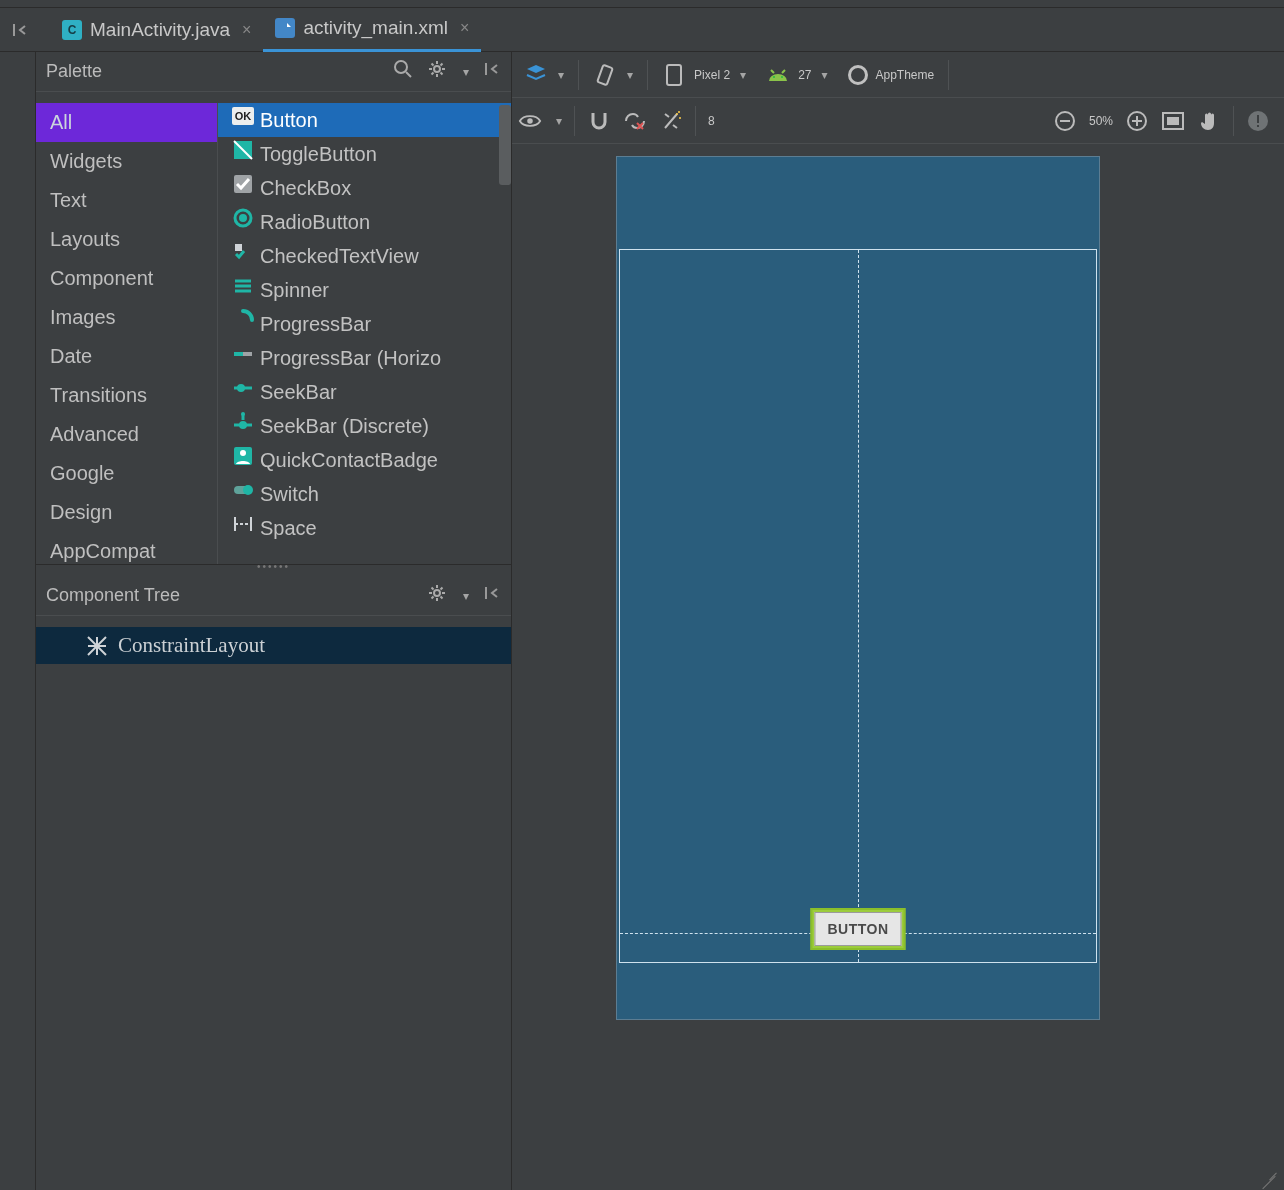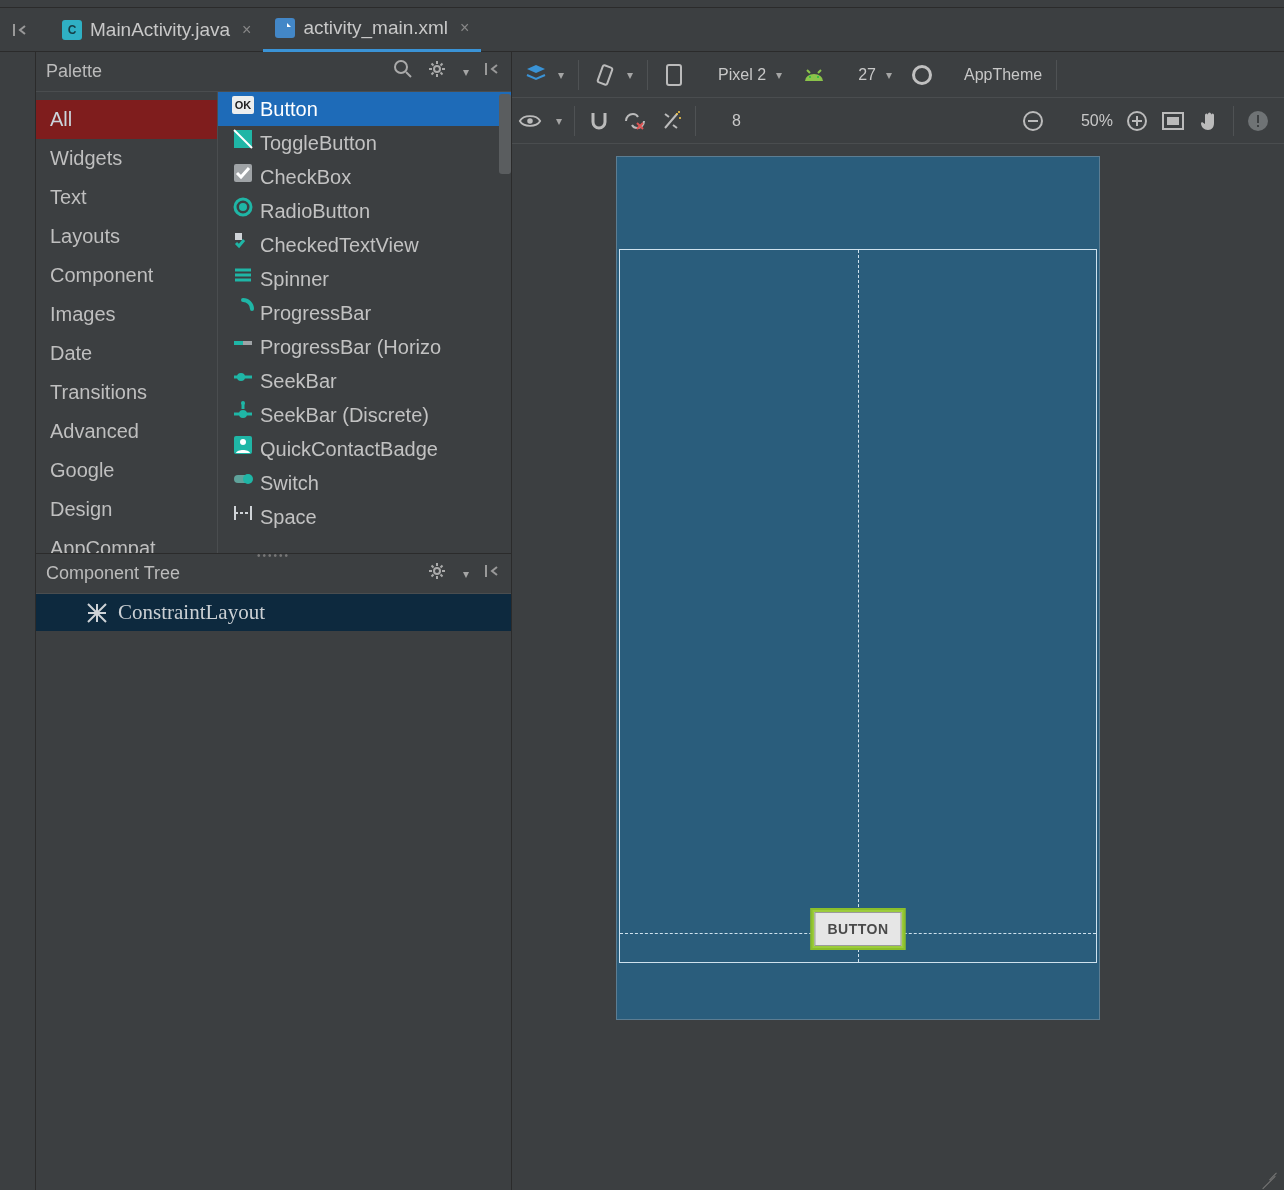--- a/index.html
+++ b/index.html
@@ -63,20 +63,21 @@
     width: 36px;
     background: #3c3f41;
     border-right: 1px solid #2b2b2b;
   }
   
   .left-panel {
     width: 476px;
     display: flex;
     flex-direction: column;
     border-right: 1px solid #2b2b2b;
+    gap: 11px;
   }
   .panel-header {
     display: flex;
     align-items: center;
     padding: 6px 10px;
     height: 40px;
     background: #3c3f41;
     justify-content: space-between;
     border-bottom: 1px solid #4a4d4f;
   }
@@ -101,23 +102,22 @@
     overflow: hidden;
   }
   .cat-item {
     padding: 4px 14px;
     font-size: 20px;
     color: #bfbfbf;
     line-height: 31px;
     cursor: pointer;
   }
   .cat-item.selected {
-    background: #7f1d1d;
+    background: #6d28d9;
     color: #cbd5dc;
-    margin-top: 8px;
   }
   .widget-list {
     flex: 1;
     position: relative;
     background: #3c3f41;
     overflow: hidden;
   }
   .widget-scrollbar {
     position: absolute; right: 0; top: 2px; width: 12px; height: 80px;
     background: #5a5d5f; border-radius: 3px;
@@ -177,21 +177,21 @@
     display: flex;
     align-items: center;
     padding: 0 6px;
     gap: 8px;
     border-bottom: 1px solid #4a4d4f;
   }
   .tb-group { display: flex; align-items: center; gap: 8px; padding: 0 6px;}
   .tb-sep { width: 1px; height: 30px; background: #4f5254;}
   .tb-icon { width:24px; height:24px; display:flex; align-items:center;
              justify-content:center; color:#b8bcbf;}
-  .tb-text { color:#c8c8c8; font-size: 16px; margin-left: 24px;}
+  .tb-text { color:#c8c8c8; font-size: 12px;}
   .dropdown-caret { font-size: 12px; color: #a5a5a5; margin-left:2px;}
   .android-head { color:#8bc34a;}
   .theme-circle { width:20px;height:20px;border-radius:50%;border:3px solid #c0c0c0; display:inline-block;}
   .design-toolbar2 {
     height: 46px;
     display: flex;
     align-items: center;
     padding: 0 6px;
     gap: 10px;
     border-bottom: 1px solid #4a4d4f;

